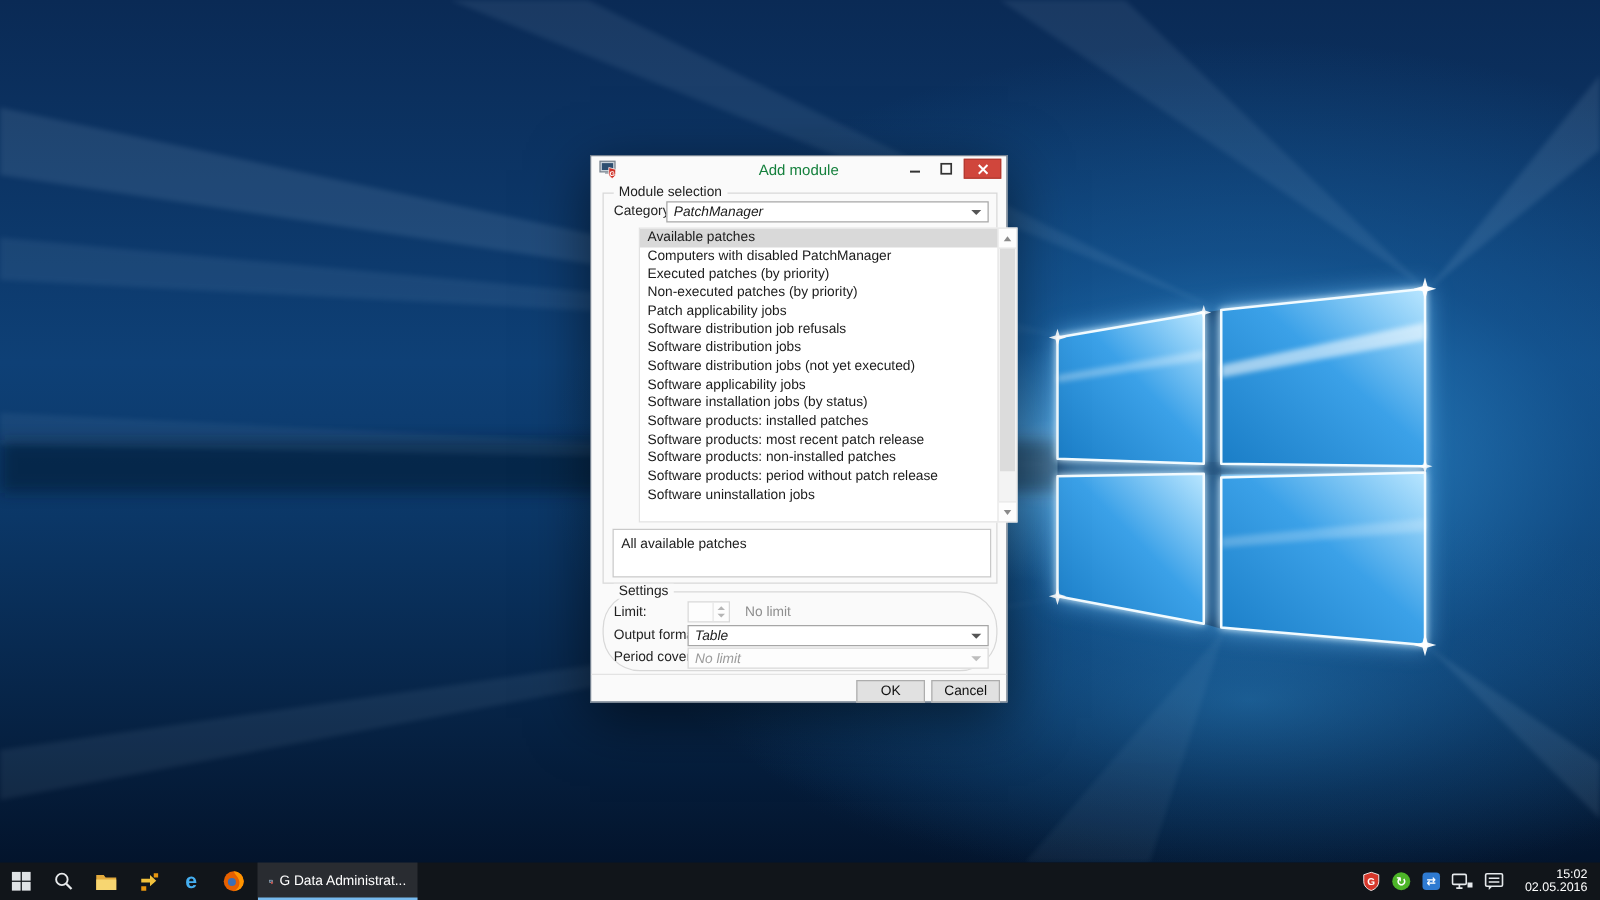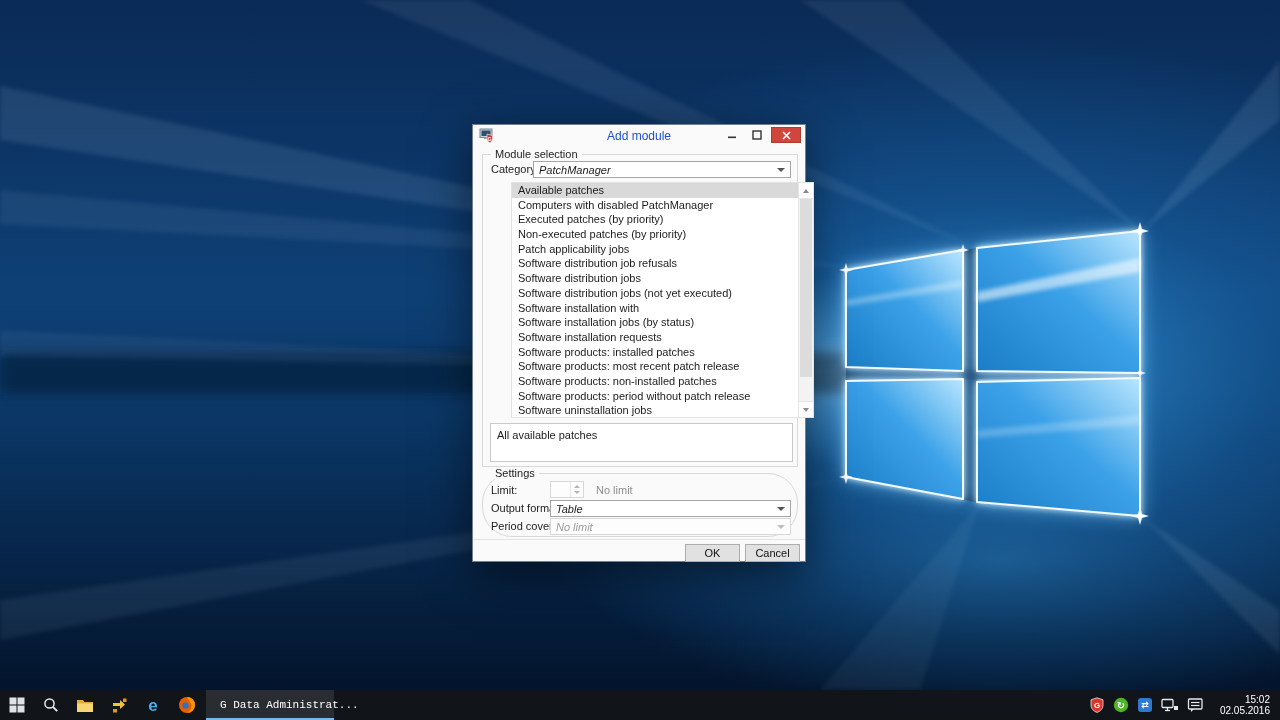--- a/index.html
+++ b/index.html
@@ -3,29 +3,29 @@
 <meta charset="utf-8">
 <style>
   html,body{margin:0;padding:0;}
   body{width:1280px;height:720px;overflow:hidden;font-family:"Liberation Sans",sans-serif;}
   .desktop{position:relative;width:1280px;height:720px;background:#03142c;}
   svg.wallpaper{position:absolute;left:0;top:0;}
 
   
   .taskbar{position:absolute;left:0;bottom:0;width:1280px;height:30px;background:#11151a;display:flex;align-items:stretch;z-index:10;}
   .tb-btn{width:34px;display:flex;align-items:center;justify-content:center;cursor:pointer;}
-  .tb-task{display:flex;align-items:center;gap:5px;padding:0 9px;margin-left:2px;background:rgba(255,255,255,.10);box-shadow:inset 0 -2px 0 #76b9ed;color:#fff;font-size:11px;max-width:110px;white-space:nowrap;font-family:Liberation Mono, monospace;}
+  .tb-task{display:flex;align-items:center;gap:5px;padding:0 9px;margin-left:2px;background:rgba(255,255,255,.10);box-shadow:inset 0 -2px 0 #76b9ed;color:#fff;font-size:11px;max-width:110px;white-space:nowrap;}
   .tb-spacer{flex:1;}
   .tray{display:flex;align-items:center;gap:8px;padding-right:4px;}
   .clock{color:#fff;font-size:10px;line-height:11px;text-align:right;padding:0 6px 0 8px;}
 
   
   .dialog{position:absolute;left:472px;top:124px;width:334px;height:438px;box-sizing:border-box;background:#fafafa;border:1px solid #73808f;box-shadow:0 12px 45px rgba(0,0,0,.55);z-index:5;font-size:11px;color:#1b1b1b;}
   .titlebar{position:relative;height:21px;}
-  .dlg-title{position:absolute;left:0;right:0;top:4px;text-align:center;font-size:12px;color:#1d4ed8;}
+  .dlg-title{position:absolute;left:0;right:0;top:4px;text-align:center;font-size:12px;color:#15803d;}
   .appicon{position:absolute;left:6px;top:3px;width:15px;height:15px;}
   .controls{position:absolute;right:4px;top:2px;display:flex;gap:3px;align-items:center;}
   .ctl{width:22px;height:16px;display:flex;align-items:center;justify-content:center;border:none;background:transparent;padding:0;cursor:pointer;}
   .ctl.close{width:30px;background:#d0463c;border:1px solid #b23a31;box-sizing:border-box;}
 
   .groupbox{position:absolute;border:1px solid #d8d8d8;box-sizing:border-box;}
   .gb-label{position:absolute;top:-7px;left:8px;background:#fafafa;padding:0 4px;color:#222;text-align:right;}
   .gb-module{left:9px;top:29px;width:316px;height:313px;}
   .gb-settings{left:9px;top:348px;width:316px;height:64px;border-radius:30px;}
 
@@ -194,23 +194,22 @@
       <div class="module-list">
 
         <div class="row selected">Available patches</div>
           <div class="row">Computers with disabled PatchManager</div>
           <div class="row">Executed patches (by priority)</div>
           <div class="row">Non-executed patches (by priority)</div>
           <div class="row">Patch applicability jobs</div>
           <div class="row">Software distribution job refusals</div>
           <div class="row">Software distribution jobs</div>
           <div class="row">Software distribution jobs (not yet executed)</div>
-          <div class="row">Software installation with</div>
+          <div class="row">Software applicability jobs</div>
           <div class="row">Software installation jobs (by status)</div>
-          <div class="row">Software installation requests</div>
           <div class="row">Software products: installed patches</div>
           <div class="row">Software products: most recent patch release</div>
           <div class="row">Software products: non-installed patches</div>
           <div class="row">Software products: period without patch release</div>
           <div class="row">Software uninstallation jobs</div>
           <div class="scrollbar">
           <div class="sb-btn up">
               <span class="tri-up"></span>
             </div>
           <div class="sb-thumb"></div>

